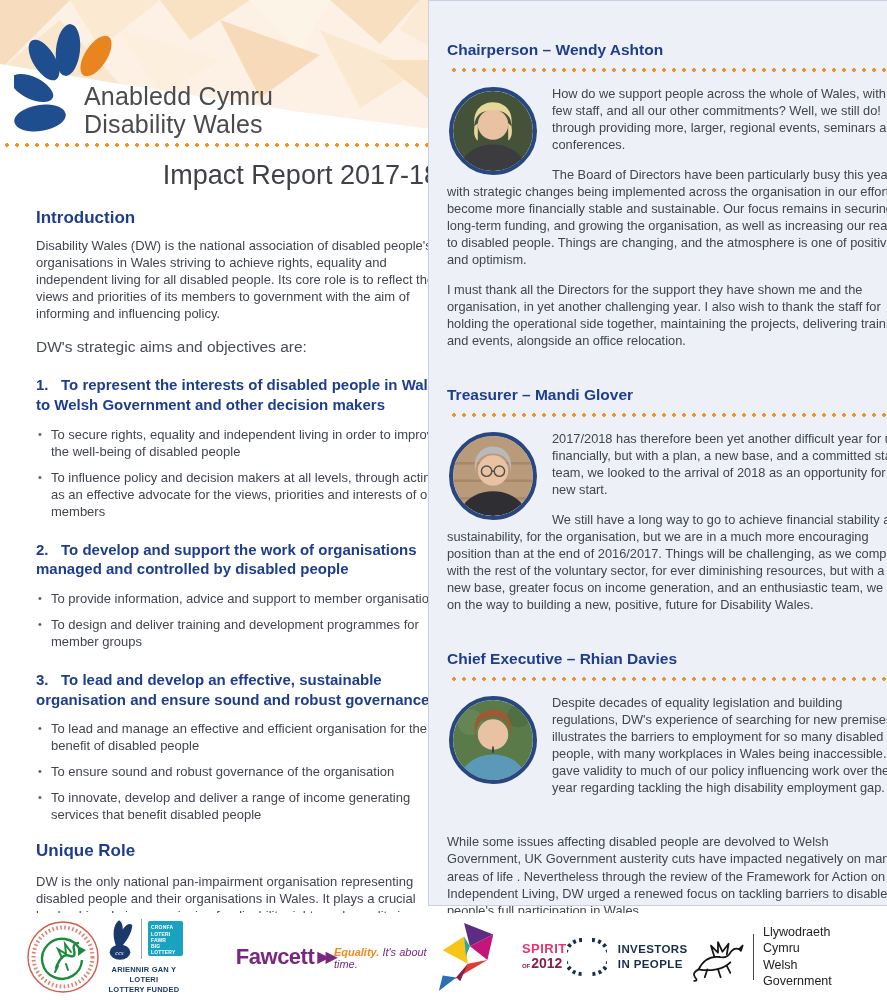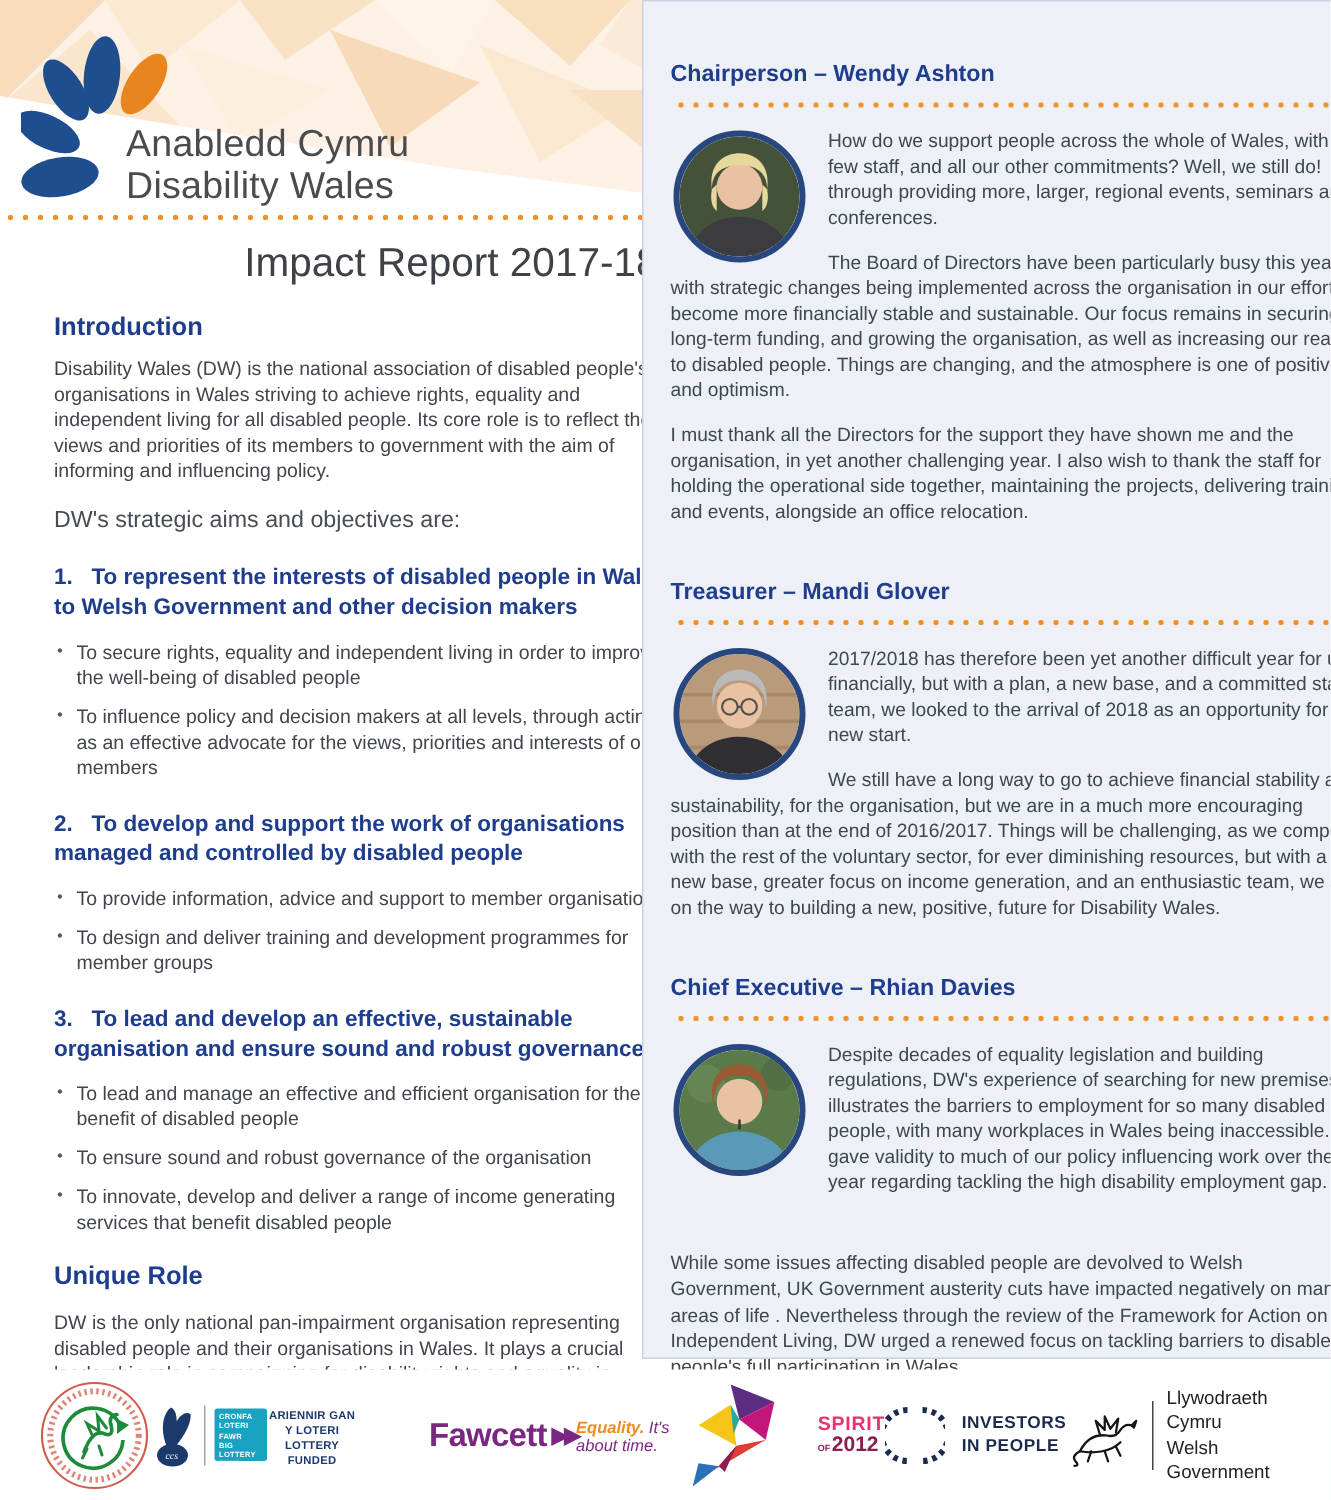--- a/index.html
+++ b/index.html
@@ -54,21 +54,21 @@
   .avatar{float:left;width:88px;height:88px;border-radius:50%;border:4px solid var(--avatar-border);
     overflow:hidden;margin:2px 15px 8px 2px;background:#ccc;}
   .avatar svg{display:block;width:100%;height:100%;}
   .panel-right p{font-size:12.8px;line-height:1.33;margin-bottom:13px;}
   .closing p{font-size:12.8px;line-height:1.33;margin-bottom:14px;}
   
   .footer{position:absolute;left:0;top:913px;width:887px;height:87px;background:#fff;
     display:flex;align-items:center;justify-content:space-between;padding:0 26px;}
   .logo-item{display:flex;align-items:center;}
   
-  .lottery{flex-direction:row;}
+  .lottery{flex-direction:column;}
   .lottery .lot-row{display:flex;align-items:center;gap:6px;}
   .lot-divider{width:1px;height:40px;background:#9aa3b5;}
   .lot-box{width:35px;height:35px;background:#1AA3C1;border-radius:2px;color:#fff;
     font-size:5px;font-weight:bold;line-height:1.25;padding:3px;letter-spacing:.2px;}
   .lot-caption{margin-top:5px;text-align:center;color:#1B3A6B;font-weight:bold;font-size:7.5px;line-height:1.35;letter-spacing:.2px;}
   
   .fawcett{flex-direction:row;align-items:flex-end;margin-left:48px;}
   .fawcett .fw-row{display:flex;align-items:center;gap:3px;}
   .fw-name{color:#7A2782;font-weight:bold;font-size:22px;letter-spacing:-.5px;}
   .fw-arrows{color:#7A2782;font-size:16px;letter-spacing:-4px;}

